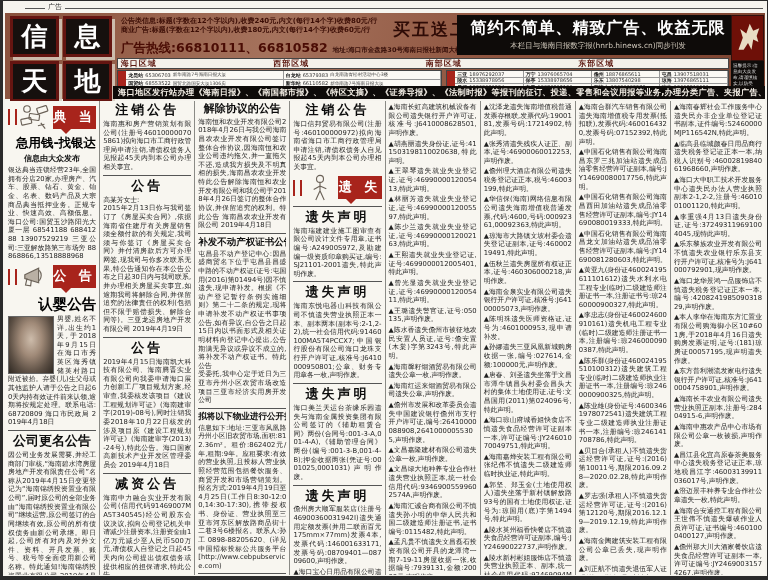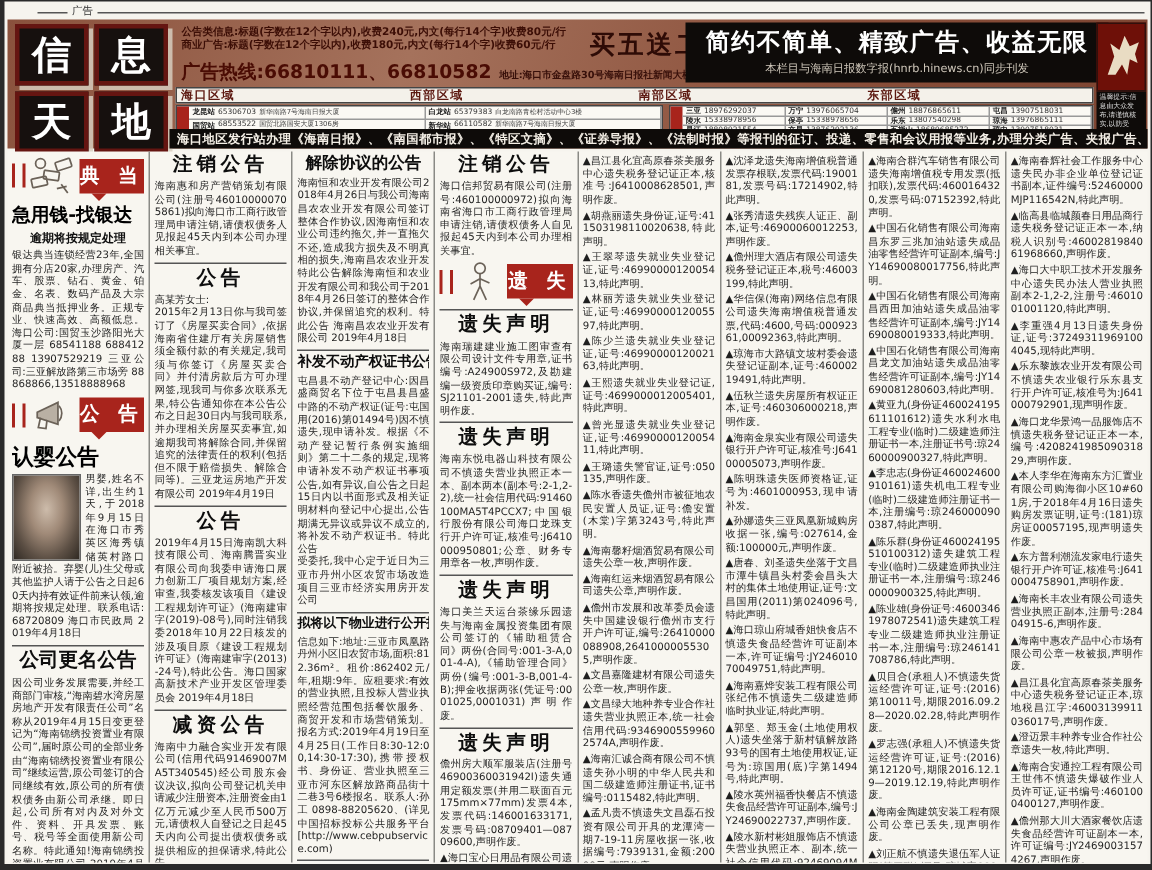--- a/index.html
+++ b/index.html
@@ -58,21 +58,21 @@
   
   .main{position:absolute;top:100px;left:2px;right:2px;bottom:1px;display:flex;background:#f8f6f0;}
   .col{flex:1 1 0;padding:2px 3px;overflow:hidden;border-right:1px solid #8a8a85;min-width:0;}
   .col:last-child{border-right:none;}
   .nheader{font-weight:bold;text-align:center;color:#0d0d0d;margin:3px 0 2px;border-top:1px solid #555;
            padding-top:3px;line-height:1.15;white-space:nowrap;overflow:hidden;}
   .col > :first-child{border-top:none;padding-top:0;margin-top:0;}
   .nbody,.nitem{font-size:6.8px;line-height:1.27;color:#1f1f1f;text-align:justify;word-break:break-all;
                 white-space:pre-line;}
   .nitem{margin-top:2px;}
-  .ntitle{font-weight:bold;text-align:left;color:#000;margin:2px 0 1px;white-space:nowrap;overflow:hidden;}
+  .ntitle{font-weight:bold;text-align:right;color:#000;margin:2px 0 1px;white-space:nowrap;overflow:hidden;}
   .nsub{font-weight:bold;text-align:center;font-size:8px;margin-bottom:2px;color:#111;}
   .sec{display:flex;align-items:center;gap:2px;margin:2px 0 4px;}
   .sec-bars{width:5px;height:16px;border-left:2px solid #a8241c;border-right:2px solid #a8241c;flex:0 0 auto;}
   .sec-icon{flex:0 0 auto;display:flex;align-items:center;}
   .sec-icon svg{width:32px;height:28px;display:block;}
   .sec-label{flex:1;background:#a8241c;color:#fff;font-weight:bold;font-size:13px;text-align:center;
              letter-spacing:4px;padding:2px 0 3px;position:relative;}
   .sec-label:after{content:"";position:absolute;left:8px;bottom:-5px;border:5px solid transparent;
                    border-top-color:#a8241c;border-bottom:none;}
   .photo{float:left;width:44px;height:56px;margin:1px 3px 1px 0;border:1px solid #666;
@@ -254,21 +254,21 @@
                 <rect x="14" y="15" width="14" height="8" rx="1" transform="rotate(8 21 19)"></rect>
                 <rect x="25" y="5" width="14" height="8" rx="1" transform="rotate(-18 32 9)"></rect>
                 <circle cx="11" cy="8" r="4.5"></circle>
                 <path d="M30 27l6 8M26 31l9-2"></path>
               </g>
             </svg>
           </span>
           <span class="sec-label">典 当</span>
         </div>
         <div class="ntitle" style="font-size: 12.5px;">急用钱-找银达</div>
-        <div class="nsub">逾期将按规定处理</div>
+        <div class="nsub">信息由大众发布</div>
         <div class="nbody">银达典当连锁经营23年,全国拥有分店20家,办理房产、汽车、股票、钻石、黄金、铂金、名表、数码产品及大宗商品典当抵押业务。正规专业、快速高效、高额低息。海口公司:国贸玉沙路阳光大厦一层 68541188 68841288 13907529219 三亚公司:三亚解放路第三市场旁 88868866,13518888968</div>
         <div class="sec">
           <span class="sec-bars"></span>
           <span class="sec-icon">
             <svg viewBox="0 0 44 34">
               <g fill="none" stroke="#6b6258" stroke-width="1.6">
                 <path d="M8 14 L27 5 L27 25 L8 19 Z" fill="#b9b0a4"></path>
                 <path d="M28 8 a11 11 0 0 1 0 14"></path>
                 <path d="M11 19 l-2 9 l7 1 l1 -8"></path>
               </g>
@@ -321,21 +321,21 @@
         <div class="nbody">海南瑞建建业施工图审查有限公司设计文件专用章,证书编号:A24900S972,及勘建编一级资质印章购买证,编号:SJ21101-2001遗失,特此声明作废。</div>
         <div class="nheader" style="font-size: 13px; letter-spacing: 3px;">遗失声明</div>
         <div class="nbody">海南东悦电器山科技有限公司不慎遗失营业执照正本一本、副本两本(副本号:2-1,2-2),统一社会信用代码:91460100MA5T4PCCX7;中国银行股份有限公司海口龙珠支行开户许可证,核准号:J6410000950801;公章、财务专用章各一枚,声明作废。</div>
         <div class="nheader" style="font-size: 13px; letter-spacing: 3px;">遗失声明</div>
         <div class="nbody">海口美兰天运台茶缘乐园遗失与海南金属投资集团有限公司签订的《辅助租赁合同》两份(合同号:001-3-A,001-4-A),《辅助管理合同》两份(编号:001-3-B,001-4-B);押金收据两张(凭证号:0001025,0001031)声明作废。</div>
         <div class="nheader" style="font-size: 13px; letter-spacing: 3px;">遗失声明</div>
         <div class="nbody">儋州房大顺军服装店(注册号46900360031942I)遗失通用定额发票(并用二联面百元175mm×77mm)发票4本,发票代码:146001633171,发票号码:08709401—08709600,声明作废。</div>
         <div class="nitem">▲海口宝心日用品有限公司遗失营业执照正本,注册号:460100000189858,声明作废。</div>
       </div>
       <div class="col">
-        <div class="nitem">▲昌江县化宜高原春茶美服务中心遗失税务登记证正本,核准号:J6410008628501,声明作废。</div>
+        <div class="nitem">▲海南长虹高建筑机械设备有限公司遗失银行开户许可证,核准号:J6410008628501,声明作废。</div>
         <div class="nitem">▲胡燕丽遗失身份证,证号:411503198110020638,特此声明。</div>
         <div class="nitem">▲王翠琴遗失就业失业登记证,证号:4699000012005413,特此声明。</div>
         <div class="nitem">▲林丽芳遗失就业失业登记证,证号:4699000012005597,特此声明。</div>
         <div class="nitem">▲陈少兰遗失就业失业登记证,证号:4699000012002163,特此声明。</div>
         <div class="nitem">▲王熙遗失就业失业登记证,证号:4699000012005401,特此声明。</div>
         <div class="nitem">▲曾光显遗失就业失业登记证,证号:4699000012005411,特此声明。</div>
         <div class="nitem">▲王璐遗失警官证,证号:050135,声明作废。</div>
         <div class="nitem">▲陈水香遗失儋州市被征地农民安置人员证,证号:儋安置(木棠)字第3243号,特此声明。</div>
         <div class="nitem">▲海南馨籽烟酒贸易有限公司遗失公章一枚,声明作废。</div>
         <div class="nitem">▲海南红运来烟酒贸易有限公司遗失公章,声明作废。</div>

